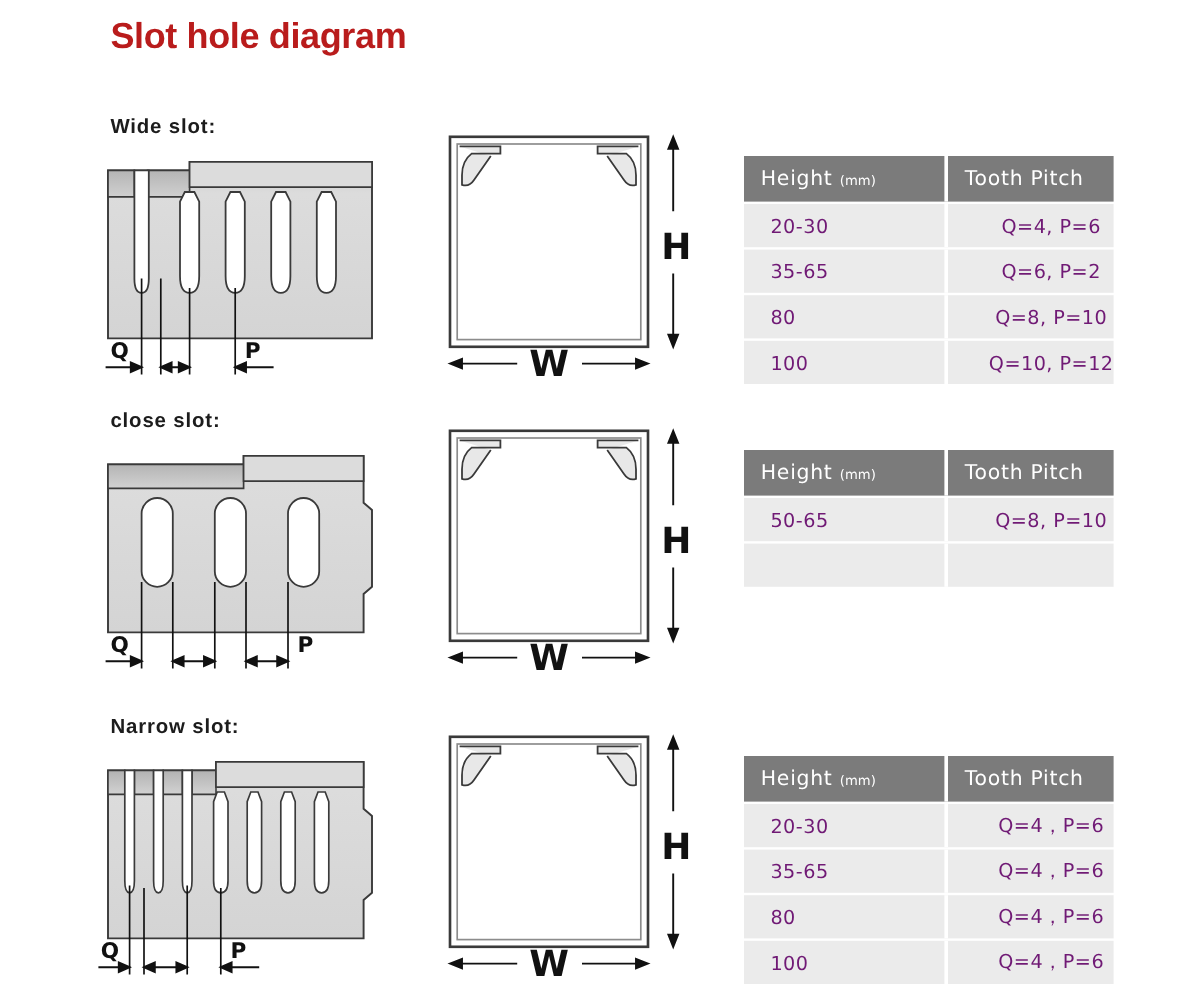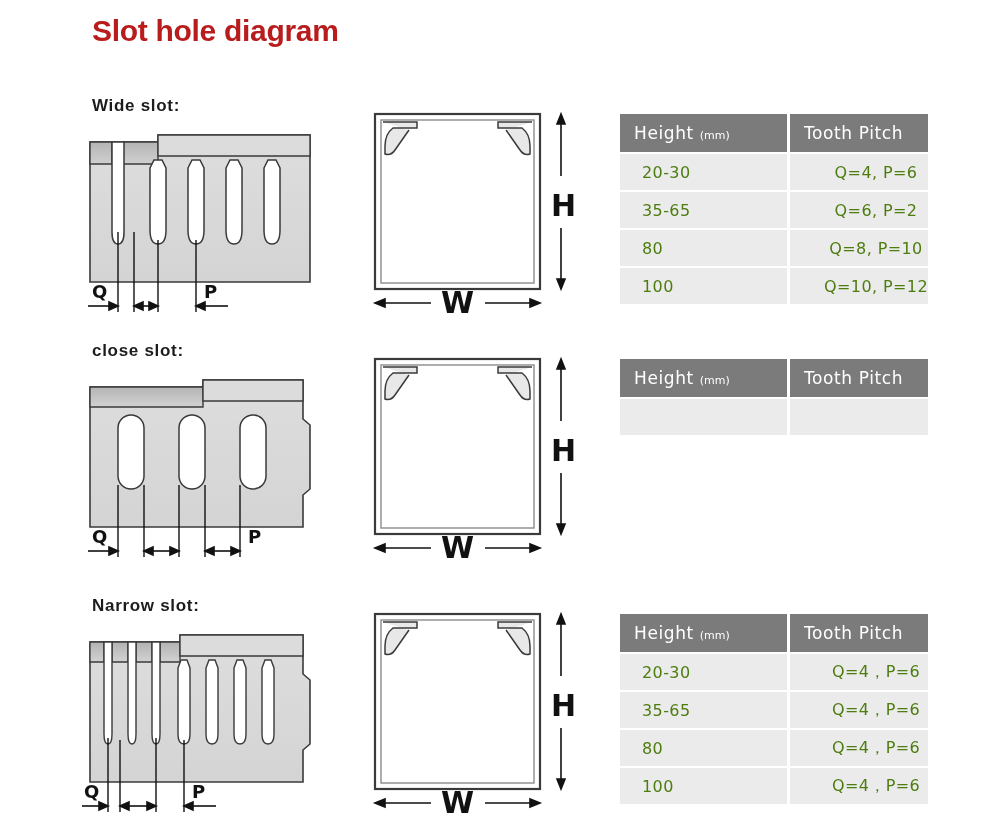--- a/index.html
+++ b/index.html
@@ -56,21 +56,21 @@
   }
   .section-profile {
     position: absolute;
     left: 365px;
     top: 8px;
   }
   
   .spec-table {
     position: absolute;
     left: 620px;
-    top: 16px;
+    top: 32px;
     width: 308px;
     border-collapse: separate;
     border-spacing: 0 2px;
     font-family: "DejaVu Sans", sans-serif;
   }
   .spec-table th {
     background: #7b7b7b;
     color: #ffffff;
     font-size: 17px;
     font-weight: normal;
@@ -81,21 +81,21 @@
     vertical-align: middle;
   }
   .spec-table th.col-height { width: 145px; border-right: 3px solid #ffffff; }
   .spec-table th.col-pitch  { }
   .spec-table th .unit {
     font-size: 11px;
     letter-spacing: 0;
   }
   .spec-table td {
     background: #ebebeb;
-    color: #4d7c0f;
+    color: #701a75;
     font-size: 16px;
     height: 26px;
     padding: 5px 0 5px 22px;
     vertical-align: middle;
     letter-spacing: 0.4px;
   }
   .spec-table td.col-height { width: 145px; border-right: 3px solid #ffffff; }
   .spec-table td.col-pitch  { padding-left: 34px; text-align: center; }
   .spec-table tr.empty-row td { color: transparent; }
 </style>
@@ -286,20 +286,24 @@
   </svg>
 
   <table class="spec-table">
     <thead>
       <tr>
         <th class="col-height"><span>Height</span> <span class="unit">(mm)</span></th>
         <th class="col-pitch">Tooth Pitch</th>
       </tr>
     </thead>
     <tbody>
+      <tr>
+        <td class="col-height">50-65</td>
+        <td class="col-pitch">Q=8, P=10</td>
+      </tr>
       <tr class="empty-row">
         <td class="col-height">&nbsp;</td>
         <td class="col-pitch">&nbsp;</td>
       </tr>
     </tbody>
   </table>
 </div>
 
 <div class="section" id="section-narrow">
 

